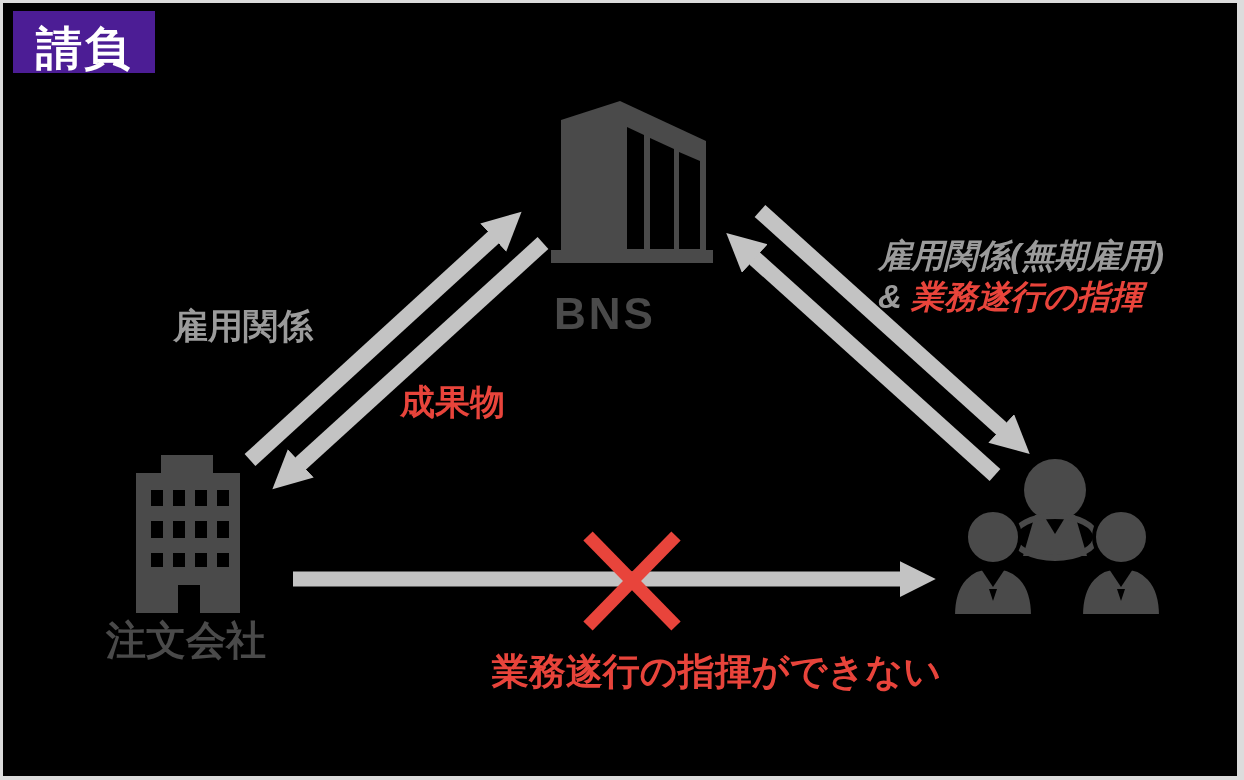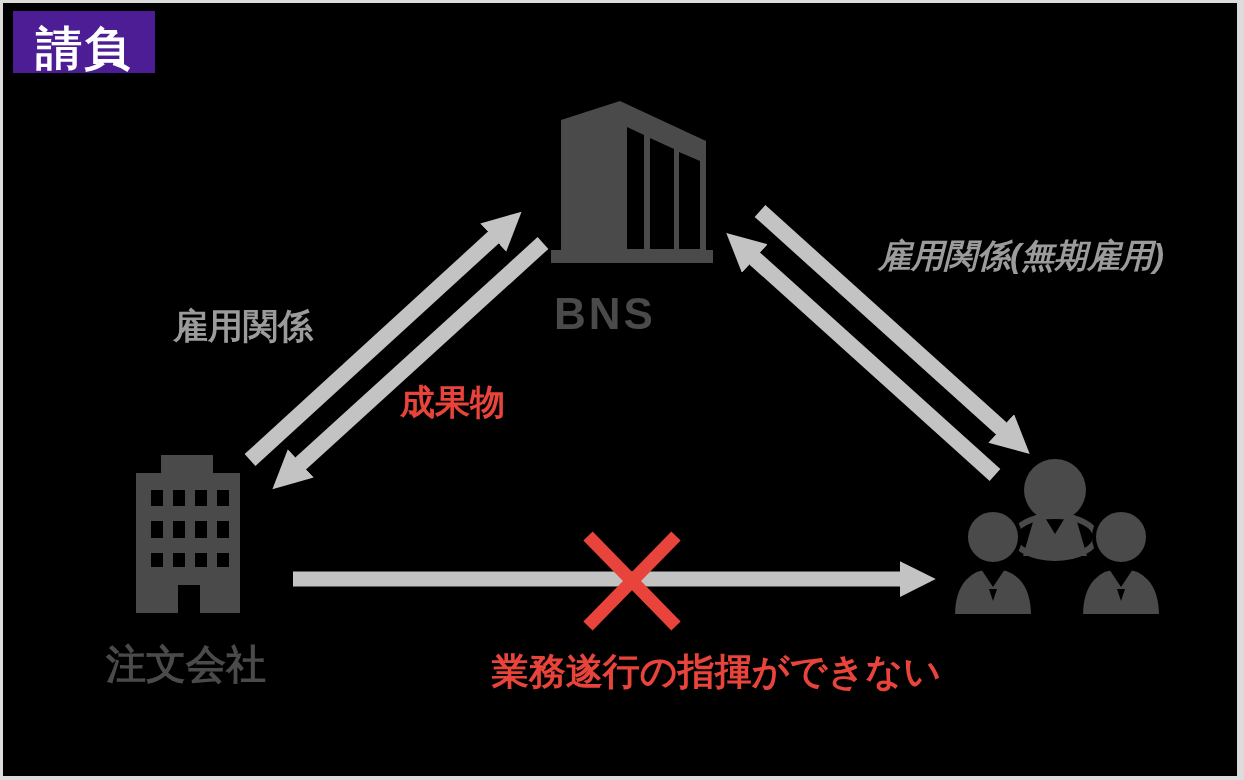--- a/index.html
+++ b/index.html
@@ -10,21 +10,21 @@
     font-family:"Liberation Sans","DejaVu Sans",sans-serif;
   }
   .abs{position:absolute;}
   .badge{
     left:10px;top:8px;width:142px;height:62px;background:#4c1d95;
     color:#fff;font-size:46px;font-weight:bold;line-height:74px;text-align:center;
     letter-spacing:2px;
   }
   .node-label{color:#4a4a4a;font-weight:bold;text-align:center;}
   .bns-label{left:502px;top:258px;width:200px;font-size:44px;letter-spacing:3px;margin-top:28px;}
-  .client-label{left:83px;top:610px;width:200px;font-size:40px;margin-top:24px;}
+  .client-label{left:83px;top:610px;width:200px;font-size:40px;}
   .employees-label{left:958px;top:610px;width:200px;font-size:40px;}
   .edge-label{font-weight:bold;color:#9b9b9b;}
   .outsource-label{left:170px;top:300px;font-size:35px;}
   .deliver-label{left:397px;top:376px;font-size:35px;line-height:45px;}
   .employment-label{left:875px;top:232px;font-size:33px;line-height:41px;font-style:italic;}
   .red-text{color:#e8443b;}
   .caption{
     left:338px;top:644px;width:600px;text-align:right;
     font-size:37px;font-weight:bold;color:#e8443b;
   }
@@ -117,17 +117,21 @@
   </svg>
 
   <div class="abs edge-label outsource-label">雇用関係</div>
 
   <div class="abs edge-label deliver-label">
     <div class="red-text">成果物</div>
   </div>
 
   <div class="abs edge-label employment-label">
     <div>雇用関係(無期雇用)</div>
+    <div>
+      <span>&amp;</span>
+      <span class="red-text">業務遂行の指揮</span>
+    </div>
   </div>
 
   <div class="abs caption">業務遂行の指揮ができない</div>
 
 </div>
 
 </body></html>

